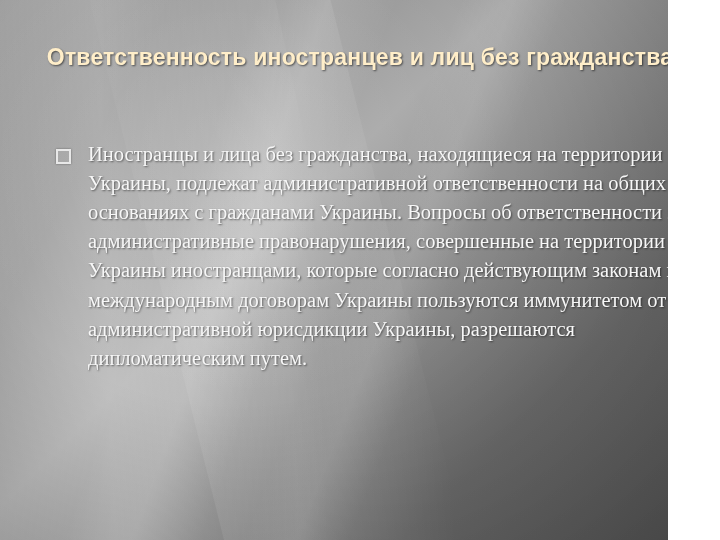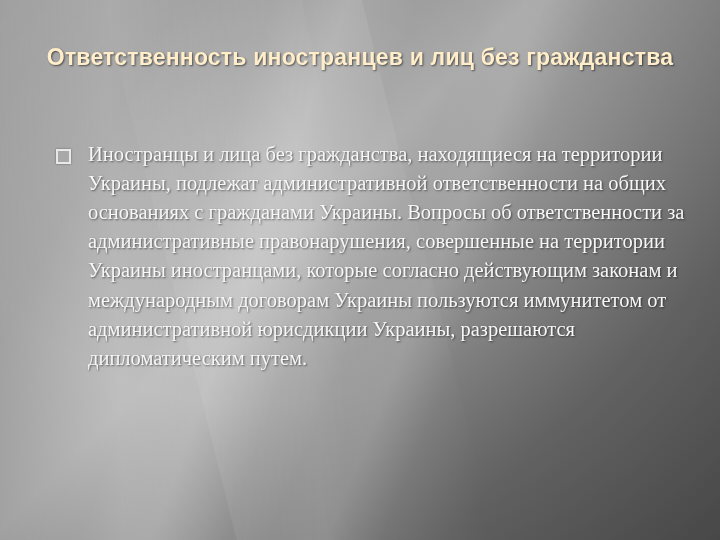--- a/index.html
+++ b/index.html
@@ -7,21 +7,21 @@
     padding: 0;
   }
   body {
     width: 720px;
     height: 540px;
     overflow: hidden;
     font-family: "Liberation Serif", serif;
   }
   .slide {
     position: relative;
-    width: 720px;
+    width: 668px;
     height: 540px;
     background:
       linear-gradient(118deg, rgba(255,255,255,0.22) 0%, rgba(255,255,255,0.0) 18%, rgba(255,255,255,0.0) 100%),
       linear-gradient(110deg, rgba(255,255,255,0.0) 30%, rgba(255,255,255,0.16) 38%, rgba(255,255,255,0.0) 46%),
       linear-gradient(112deg, rgba(255,255,255,0.0) 52%, rgba(255,255,255,0.10) 58%, rgba(255,255,255,0.0) 64%),
       linear-gradient(135deg, #6f6f6f 0%, #8d8d8d 22%, #a9a9a9 42%, #8a8a8a 60%, #6a6a6a 78%, #575757 100%);
     overflow: hidden;
   }
   .sheen {
     position: absolute;

